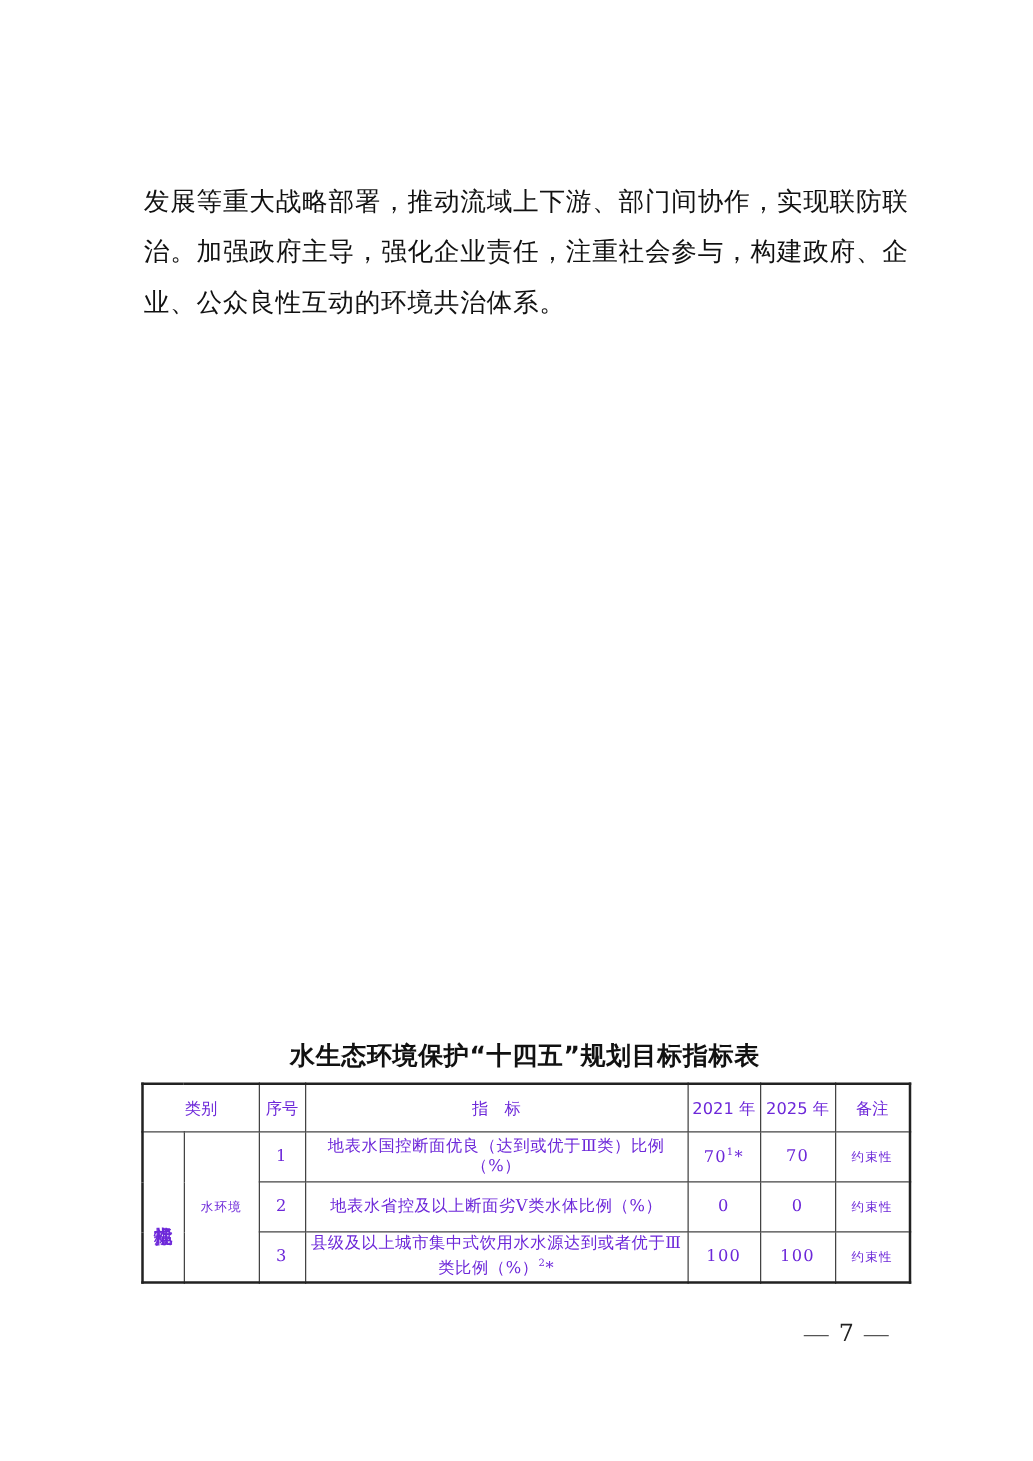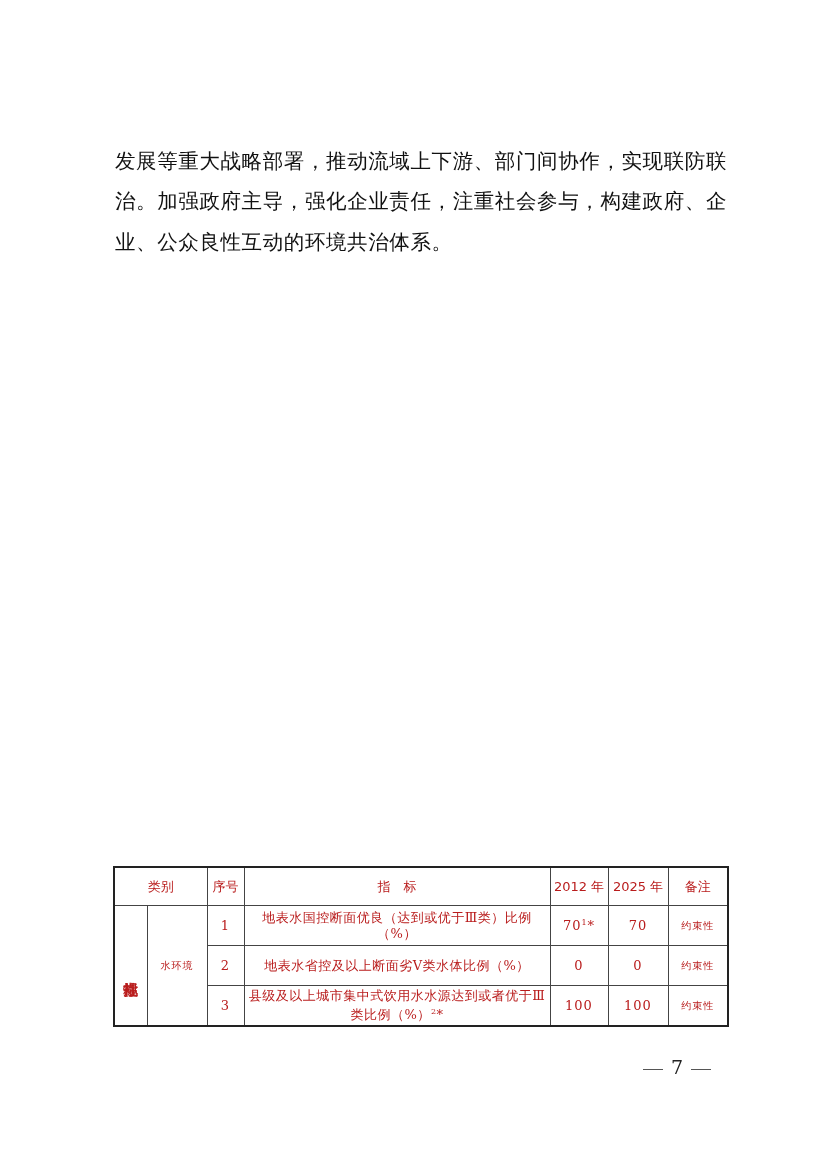--- a/index.html
+++ b/index.html
@@ -19,21 +19,21 @@
     .table-title {
       position: absolute; left: 113px; width: 614px; top: 829px;
       text-align: center;
       font-family: "DejaVu Sans", "Liberation Sans", sans-serif;
       font-size: 20px; font-weight: bold; letter-spacing: 0.5px; line-height: 30px;
     }
     table.targets {
       position: absolute; left: 113px; top: 866px;
       border-collapse: collapse; table-layout: fixed;
       font-family: "DejaVu Serif", "Liberation Serif", serif;
-      font-size: 13px; color: #b91c1c;
+      font-size: 13px; color: #6d28d9;
     }
     table.targets td, table.targets th {
       border: 1px solid #444; padding: 0; text-align: center; vertical-align: middle;
     }
     table.targets { border: 2px solid #222; }
     table.targets th {
       font-family: "DejaVu Sans", "Liberation Sans", sans-serif;
       font-weight: normal; font-size: 13px; height: 37px;
     }
     table.targets td { height: 39px; }
@@ -53,37 +53,38 @@
 <body>
 
 <div class="page">
 
   <div class="body-text" id="p1">
     <p class="para">发展等重大战略部署，推动流域上下游、部门间协作，实现联防联治。加强政府主导，强化企业责任，注重社会参与，构建政府、企业、公众良性互动的环境共治体系。</p>
   </div>
 
 
 
+  <div class="table-title">水生态环境保护“十四五”规划目标指标表</div>
 
   <table class="targets">
     <colgroup>
       <col style="width:33px">
       <col style="width:60px">
       <col style="width:37px">
       <col style="width:306px">
       <col style="width:58px">
       <col style="width:60px">
       <col style="width:60px">
     </colgroup>
     <tbody>
         <tr>
       <th colspan="2">类别</th>
       <th>序号</th>
       <th>指　标</th>
-      <th>2012 年</th>
+      <th>2021 年</th>
       <th>2025 年</th>
       <th>备注</th>
     </tr>
     <tr>
       <td rowspan="3">
         <span class="vert">常规性指标</span>
       </td>
       <td rowspan="3" class="remark">水环境</td>
       <td class="num">1</td>
       <td class="ind">地表水国控断面优良（达到或优于Ⅲ类）比例（%）</td>

